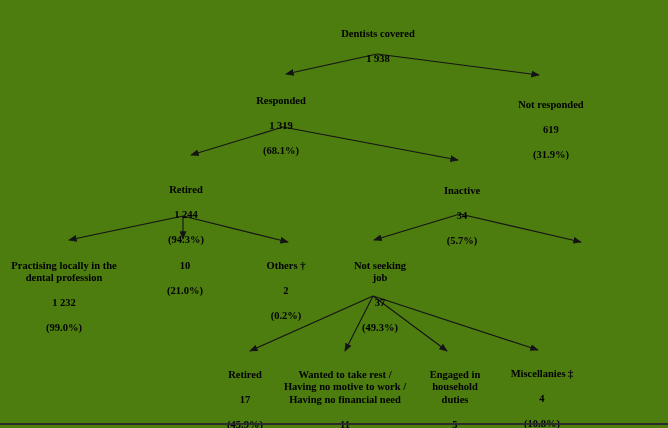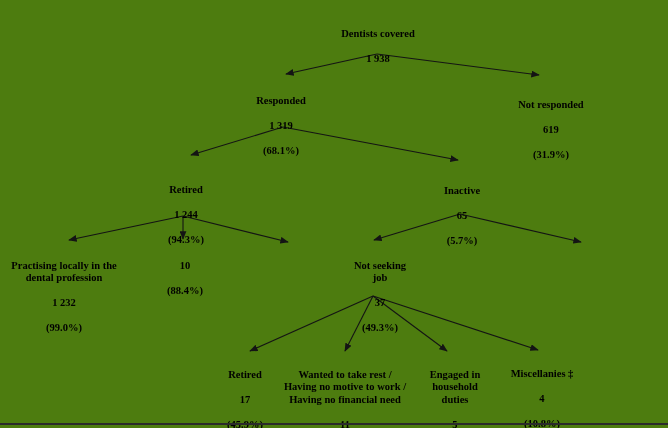--- a/index.html
+++ b/index.html
@@ -71,36 +71,41 @@
   </div>
 
   <div class="node" style="left:186px;top:171px;">
     <div class="ln">Retired</div>
     <div class="ln">1 244</div>
     <div class="ln">(94.3%)</div>
   </div>
 
   <div class="node" style="left:462px;top:172px;">
     <div class="ln">Inactive</div>
-    <div class="ln">65</div>
+    <div class="ln">34</div>
     <div class="ln">(5.7%)</div>
   </div>
 
   <div class="node" style="left:64px;top:247px;">
     <div class="ln">Practising locally in the
 dental profession</div>
     <div class="ln">1 232</div>
     <div class="ln">(99.0%)</div>
   </div>
 
   <div class="node" style="left:185px;top:247px;">
     <div class="ln">10</div>
-    <div class="ln">(88.4%)</div>
+    <div class="ln">(21.0%)</div>
   </div>
 
+  <div class="node" style="left:286px;top:247px;">
+    <div class="ln">Others †</div>
+    <div class="ln">2</div>
+    <div class="ln">(0.2%)</div>
+  </div>
 
   <div class="node" style="left:371px;top:247px;margin-left:9px;">
     <div class="ln">Not seeking
 job</div>
     <div class="ln">37</div>
     <div class="ln">(49.3%)</div>
   </div>
 
 
   <div class="node" style="left:245px;top:356px;">

